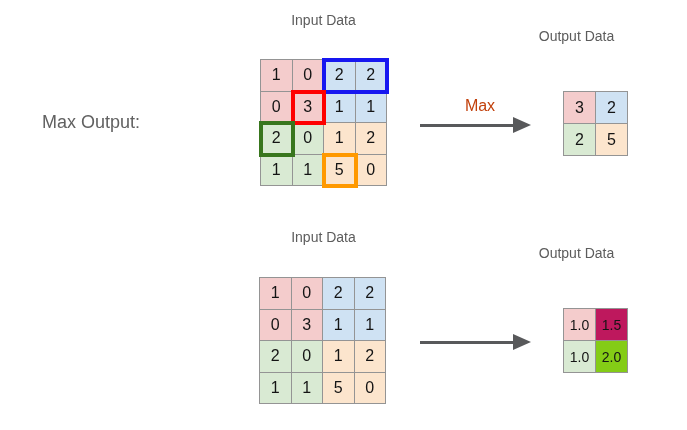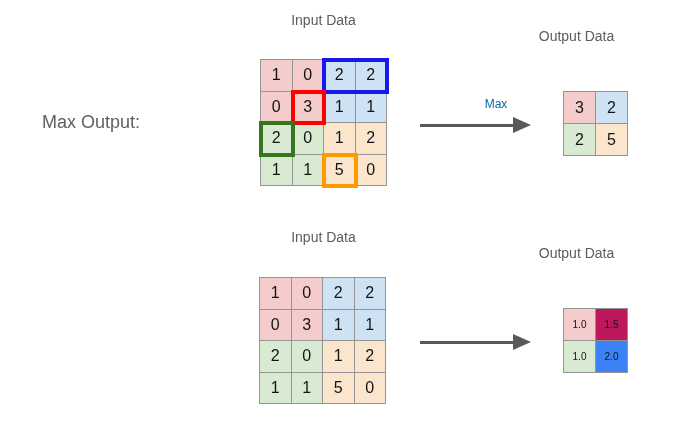--- a/index.html
+++ b/index.html
@@ -18,26 +18,26 @@
   .output-title{left:529px;width:95px;top:28px;}
 
   .grid{position:absolute;display:grid;border-top:1px solid #949494;border-left:1px solid #949494;}
   .grid .cell{box-sizing:border-box;border-right:1px solid #949494;border-bottom:1px solid #949494;
     display:flex;align-items:center;justify-content:center;color:#141414;}
   .input-grid{left:260px;top:59px;grid-template-columns:repeat(4,31.5px);grid-auto-rows:31.5px;}
   .input-grid .cell{font-size:16px;}
   .sec1 .input-grid{left:259px;top:60px;}
   .output-grid{left:563px;top:91px;grid-template-columns:repeat(2,32px);grid-auto-rows:32px;}
   .output-grid .cell{font-size:16px;}
-  .sec1 .output-grid .cell{font-size:10px;}
+  .sec1 .output-grid .cell{font-size:14px;}
 
   .highlight{position:absolute;box-sizing:border-box;border:4px solid #000;pointer-events:none;}
 
-  .arrow-label{position:absolute;left:440px;top:97px;width:112px;text-align:center;
-    font-size:12px;color:#0369a1;}
+  .arrow-label{position:absolute;left:424px;top:97px;width:112px;text-align:center;
+    font-size:16px;color:#c2410c;}
   .arrow-line{position:absolute;left:420px;top:117px;width:112px;height:16px;}
   .arrow-line .shaft{position:absolute;left:0;top:7px;width:95px;height:3px;background:#58595b;}
   .arrow-line .head{position:absolute;left:93px;top:0;width:0;height:0;
     border-left:18px solid #58595b;border-top:8px solid transparent;border-bottom:8px solid transparent;}
 </style>
 </head>
 <body>
 
 <div class="canvas">
 
@@ -102,17 +102,17 @@
       </div>
     <div class="arrow-line">
       <div class="shaft"></div>
       <div class="head"></div>
     </div>
     <div class="grid-title output-title">Output Data</div>
     <div class="grid output-grid">
         <div class="cell" style="background: rgb(244, 204, 204);">1.0</div>
         <div class="cell" style="background: #be185d;">1.5</div>
         <div class="cell" style="background: rgb(217, 234, 211);">1.0</div>
-        <div class="cell" style="background: #3b82f6;">2.0</div>
+        <div class="cell" style="background: #84cc16;">2.0</div>
       </div>
   </div>
 
 </div>
 
 </body></html>

